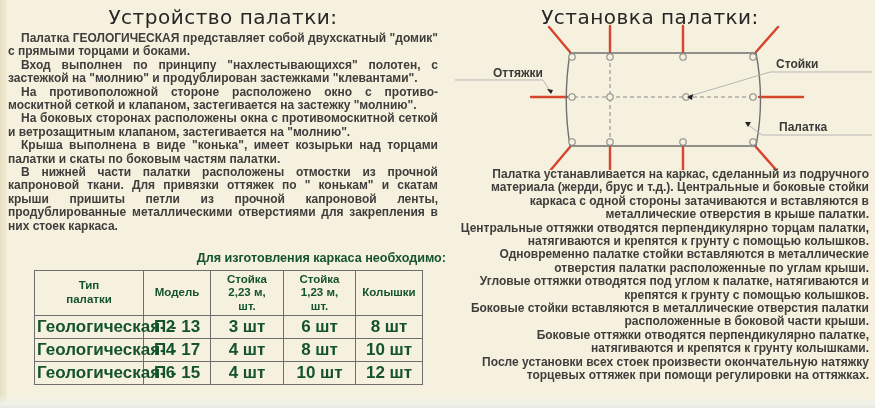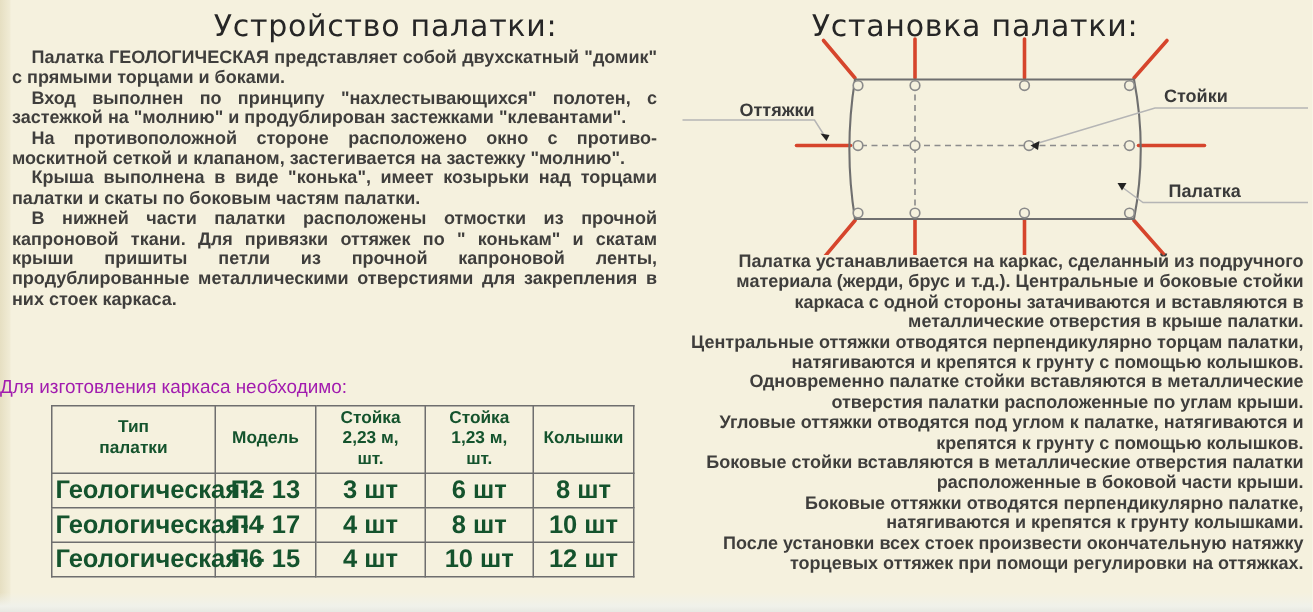--- a/index.html
+++ b/index.html
@@ -16,29 +16,29 @@
   .edge-bottom{
     position:absolute; left:0; bottom:0; width:100%; height:13px;
     background:linear-gradient(180deg, rgba(245,241,222,0), #f0f1ea 70%, #e7e8e2);
   }
   .title{
     position:absolute; top:5px; margin:0;
     font-family:"DejaVu Sans", sans-serif;
     font-size:20px; font-weight:500; letter-spacing:0.5px; color:#262626;
     text-align:center;
   }
-  .title.left-t{ left:0; width:446px;padding-left:34px; }
+  .title.left-t{ left:0; width:446px; }
   .title.right-t{ left:440px; width:420px; }
   .body-text{ position:absolute; font-size:12px; line-height:13.4px; font-weight:bold; }
   .body-text p{ margin:0; text-indent:13px; }
   .left-text{ left:8px; top:32px; width:430px; text-align:justify; }
   .right-text{ left:445px; top:168px; width:424px; text-align:right; }
   .table-caption{
     position:absolute; left:0; top:251px; width:446px; margin:0;
-    text-align:left; font-size:12.6px; font-weight:normal; color:#a21caf;
+    text-align:right; font-size:12.6px; font-weight:bold; color:#14532d;
   }
   table.materials{
     position:absolute; left:34px; top:270px;
     border-collapse:collapse; table-layout:fixed; width:388px;
     font-weight:bold; color:#14532d;
   }
   table.materials th, table.materials td{
     border:1.4px solid #6e6e6e; text-align:center; vertical-align:middle; padding:1px 2px;
   }
   table.materials th{ font-size:11.5px; line-height:1.18; white-space:pre-line; height:42px; font-weight:bold; }
@@ -54,20 +54,21 @@
 
 <div class="page">
   <div class="edge-left"></div>
 
   <h1 class="title left-t">Устройство палатки:</h1>
 
   <div class="body-text left-text">
     <p>Палатка  ГЕОЛОГИЧЕСКАЯ  представляет  собой  двухскатный "домик" с прямыми торцами и боками.</p>
     <p>Вход  выполнен  по принципу  "нахлестывающихся"  полотен, с застежкой на "молнию" и продублирован застежками "клевантами".</p>
     <p>На  противоположной  стороне  расположено  окно  с противо-москитной сеткой и  клапаном, застегивается на застежку "молнию".</p>
+    <p>На  боковых  сторонах  расположены  окна с противомоскитной сеткой и ветрозащитным клапаном, застегивается на  "молнию".</p>
     <p>Крыша выполнена в виде "конька", имеет козырьки над торцами палатки и скаты по боковым частям палатки.</p>
     <p>В  нижней  части  палатки  расположены  отмостки  из прочной капроновой  ткани.  Для  привязки  оттяжек  по " конькам"  и скатам крыши  пришиты  петли  из  прочной  капроновой  ленты,  продублированные  металлическими  отверстиями  для  закрепления  в  них стоек  каркаса.</p>
   </div>
 
   <p class="table-caption">Для изготовления каркаса необходимо:</p>
 
   <table class="materials">
     <colgroup>
       <col style="width:109px">
         <col style="width:67px">

